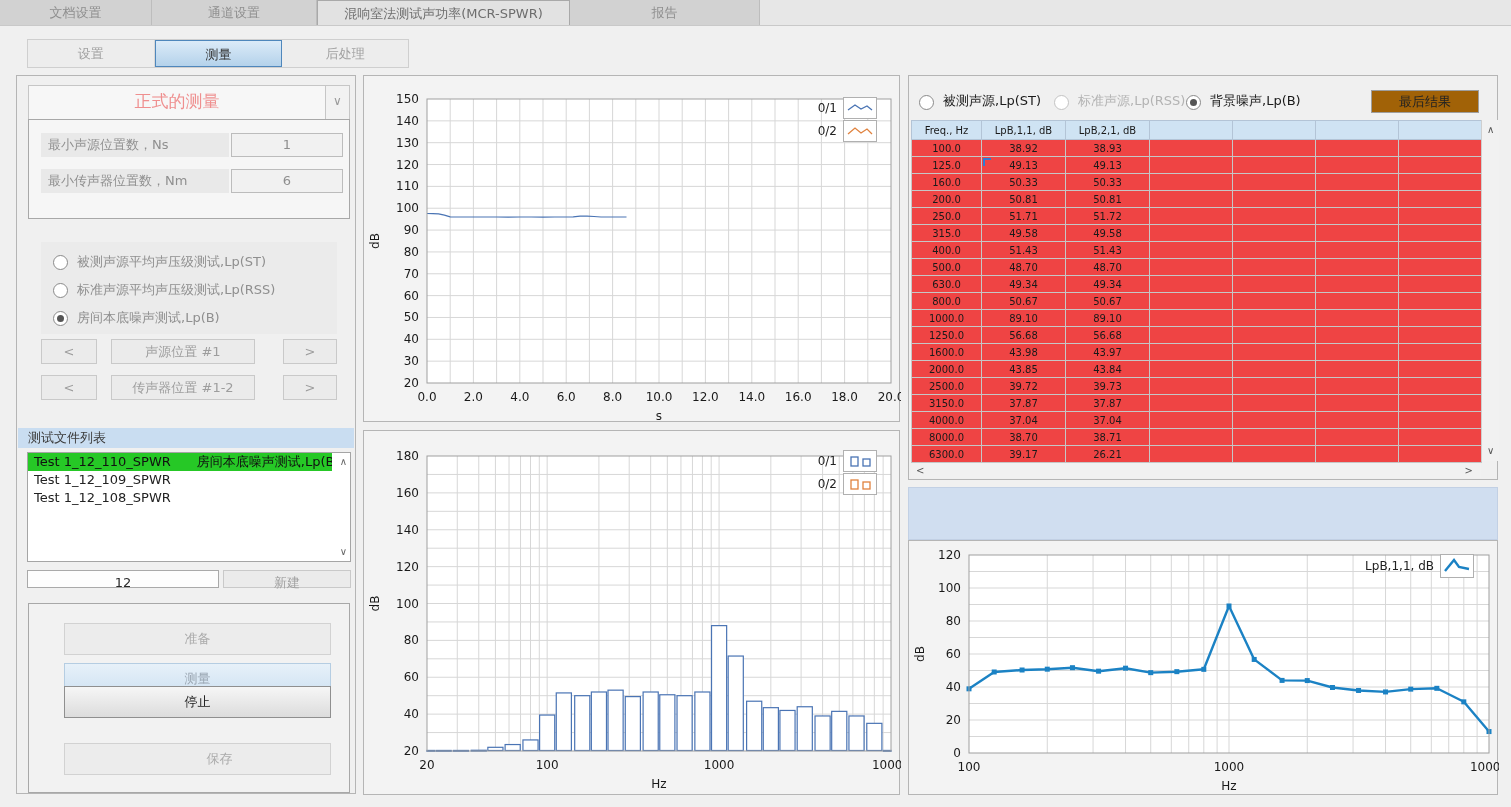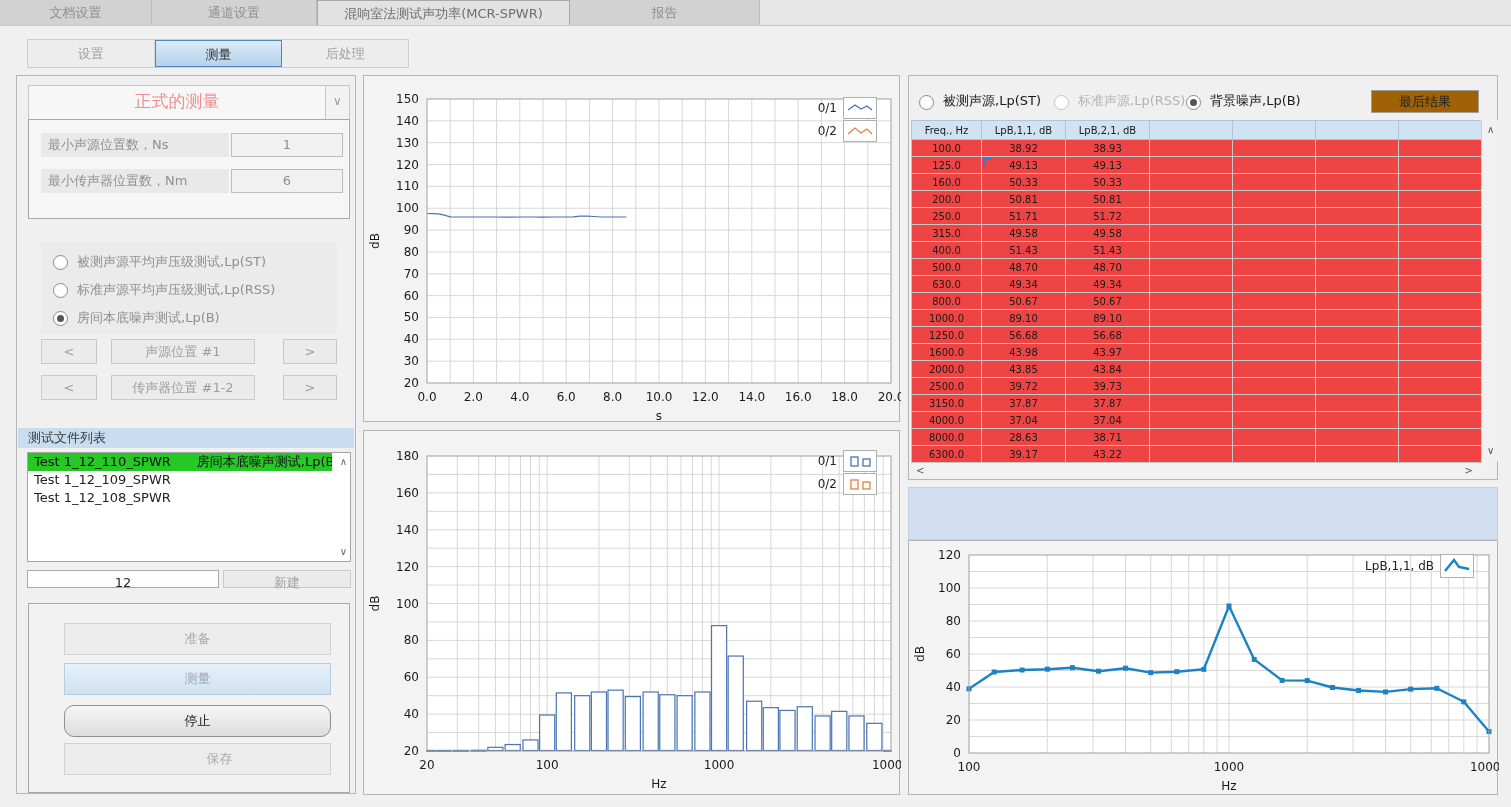--- a/index.html
+++ b/index.html
@@ -134,21 +134,21 @@
       <div class="lb-arrow" style="top:4px;">∧</div>
       <div class="lb-arrow" style="bottom:4px;">∨</div>
     </div>
 
     <div class="cntbtn" style="left:10px;top:494px;width:192px;background:#fdfdfd;border:1px solid #a9a9a9;color:#2a2a2a;">12</div>
     <div class="cntbtn" style="left:206px;top:494px;width:128px;background:#ebebeb;border:1px solid #c9c9c9;color:#a0a0a0;">新建</div>
 
     <div class="groupbox" style="left:11px;top:527px;width:322px;height:190px;background:#f2f2f2;">
       <div class="actbtn dis" style="top:19px;">准备</div>
       <div class="actbtn hl" style="top:59px;">测量</div>
-      <div class="actbtn on" style="top:101px;border-radius:10px;">停止</div>
+      <div class="actbtn on" style="top:82px;">停止</div>
       <div class="actbtn dis" style="top:139px;padding-left:44px;">保存</div>
     </div>
   </div>
 
   <div class="chartpanel" style="left:363px;top:75px;width:537px;height:347px;">
     <div class="chart-host" style="width:537px;height:347px;"><svg width="537" height="347">
           <rect x="63" y="23" width="464" height="284" fill="#ffffff"></rect>
           <line x1="63" y1="285.15384615384613" x2="527" y2="285.15384615384613" stroke="#d7d7d7" stroke-width="1"></line>
           <line x1="63" y1="263.3076923076923" x2="527" y2="263.3076923076923" stroke="#d7d7d7" stroke-width="1"></line>
           <line x1="63" y1="241.46153846153845" x2="527" y2="241.46153846153845" stroke="#d7d7d7" stroke-width="1"></line>
@@ -525,31 +525,31 @@
             <td>4000.0</td>
             <td>37.04</td>
             <td>37.04</td>
             <td></td>
             <td></td>
             <td></td>
             <td></td>
           </tr>
           <tr>
             <td>8000.0</td>
-            <td>28.63</td>
+            <td>38.70</td>
             <td>38.71</td>
             <td></td>
             <td></td>
             <td></td>
             <td></td>
           </tr>
           <tr>
             <td>6300.0</td>
             <td>39.17</td>
-            <td>43.22</td>
+            <td>26.21</td>
             <td></td>
             <td></td>
             <td></td>
             <td></td>
           </tr>
         </tbody>
     </table>
 
     <div class="vsb" style="left:572px;top:44px;width:17px;height:341px;">
       <div class="sb-ar" style="left:5px;top:5px;">∧</div>

